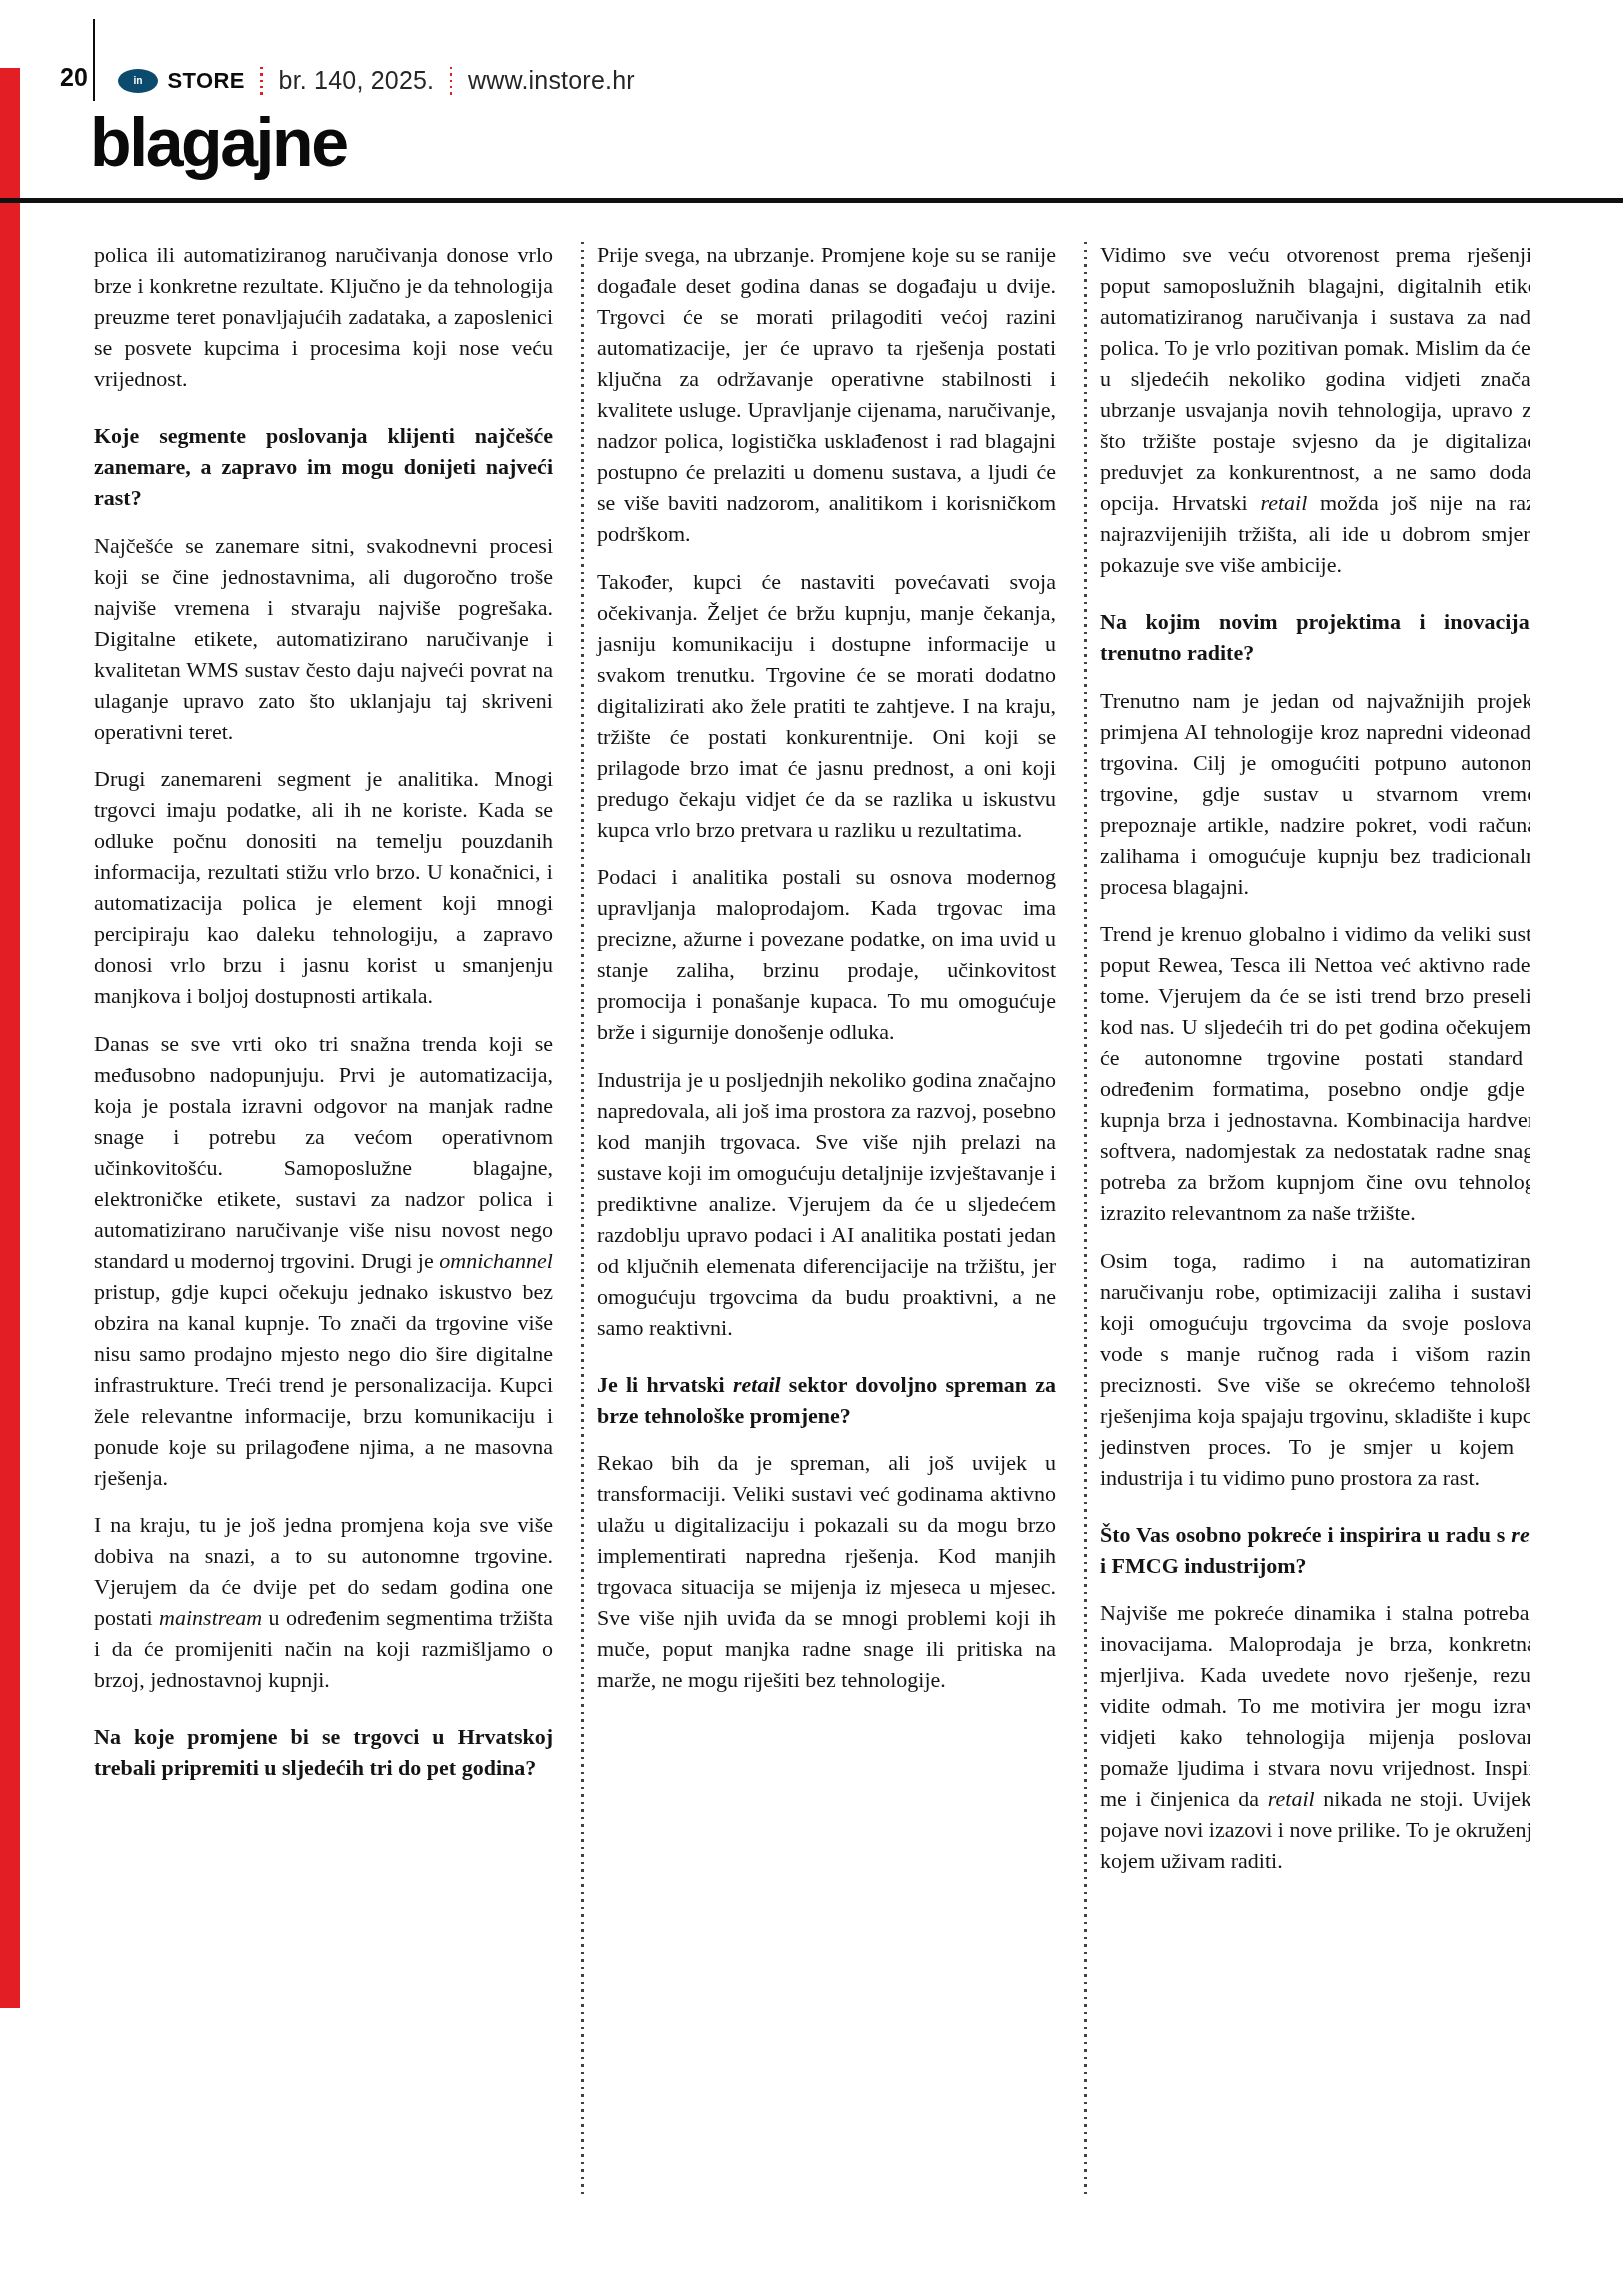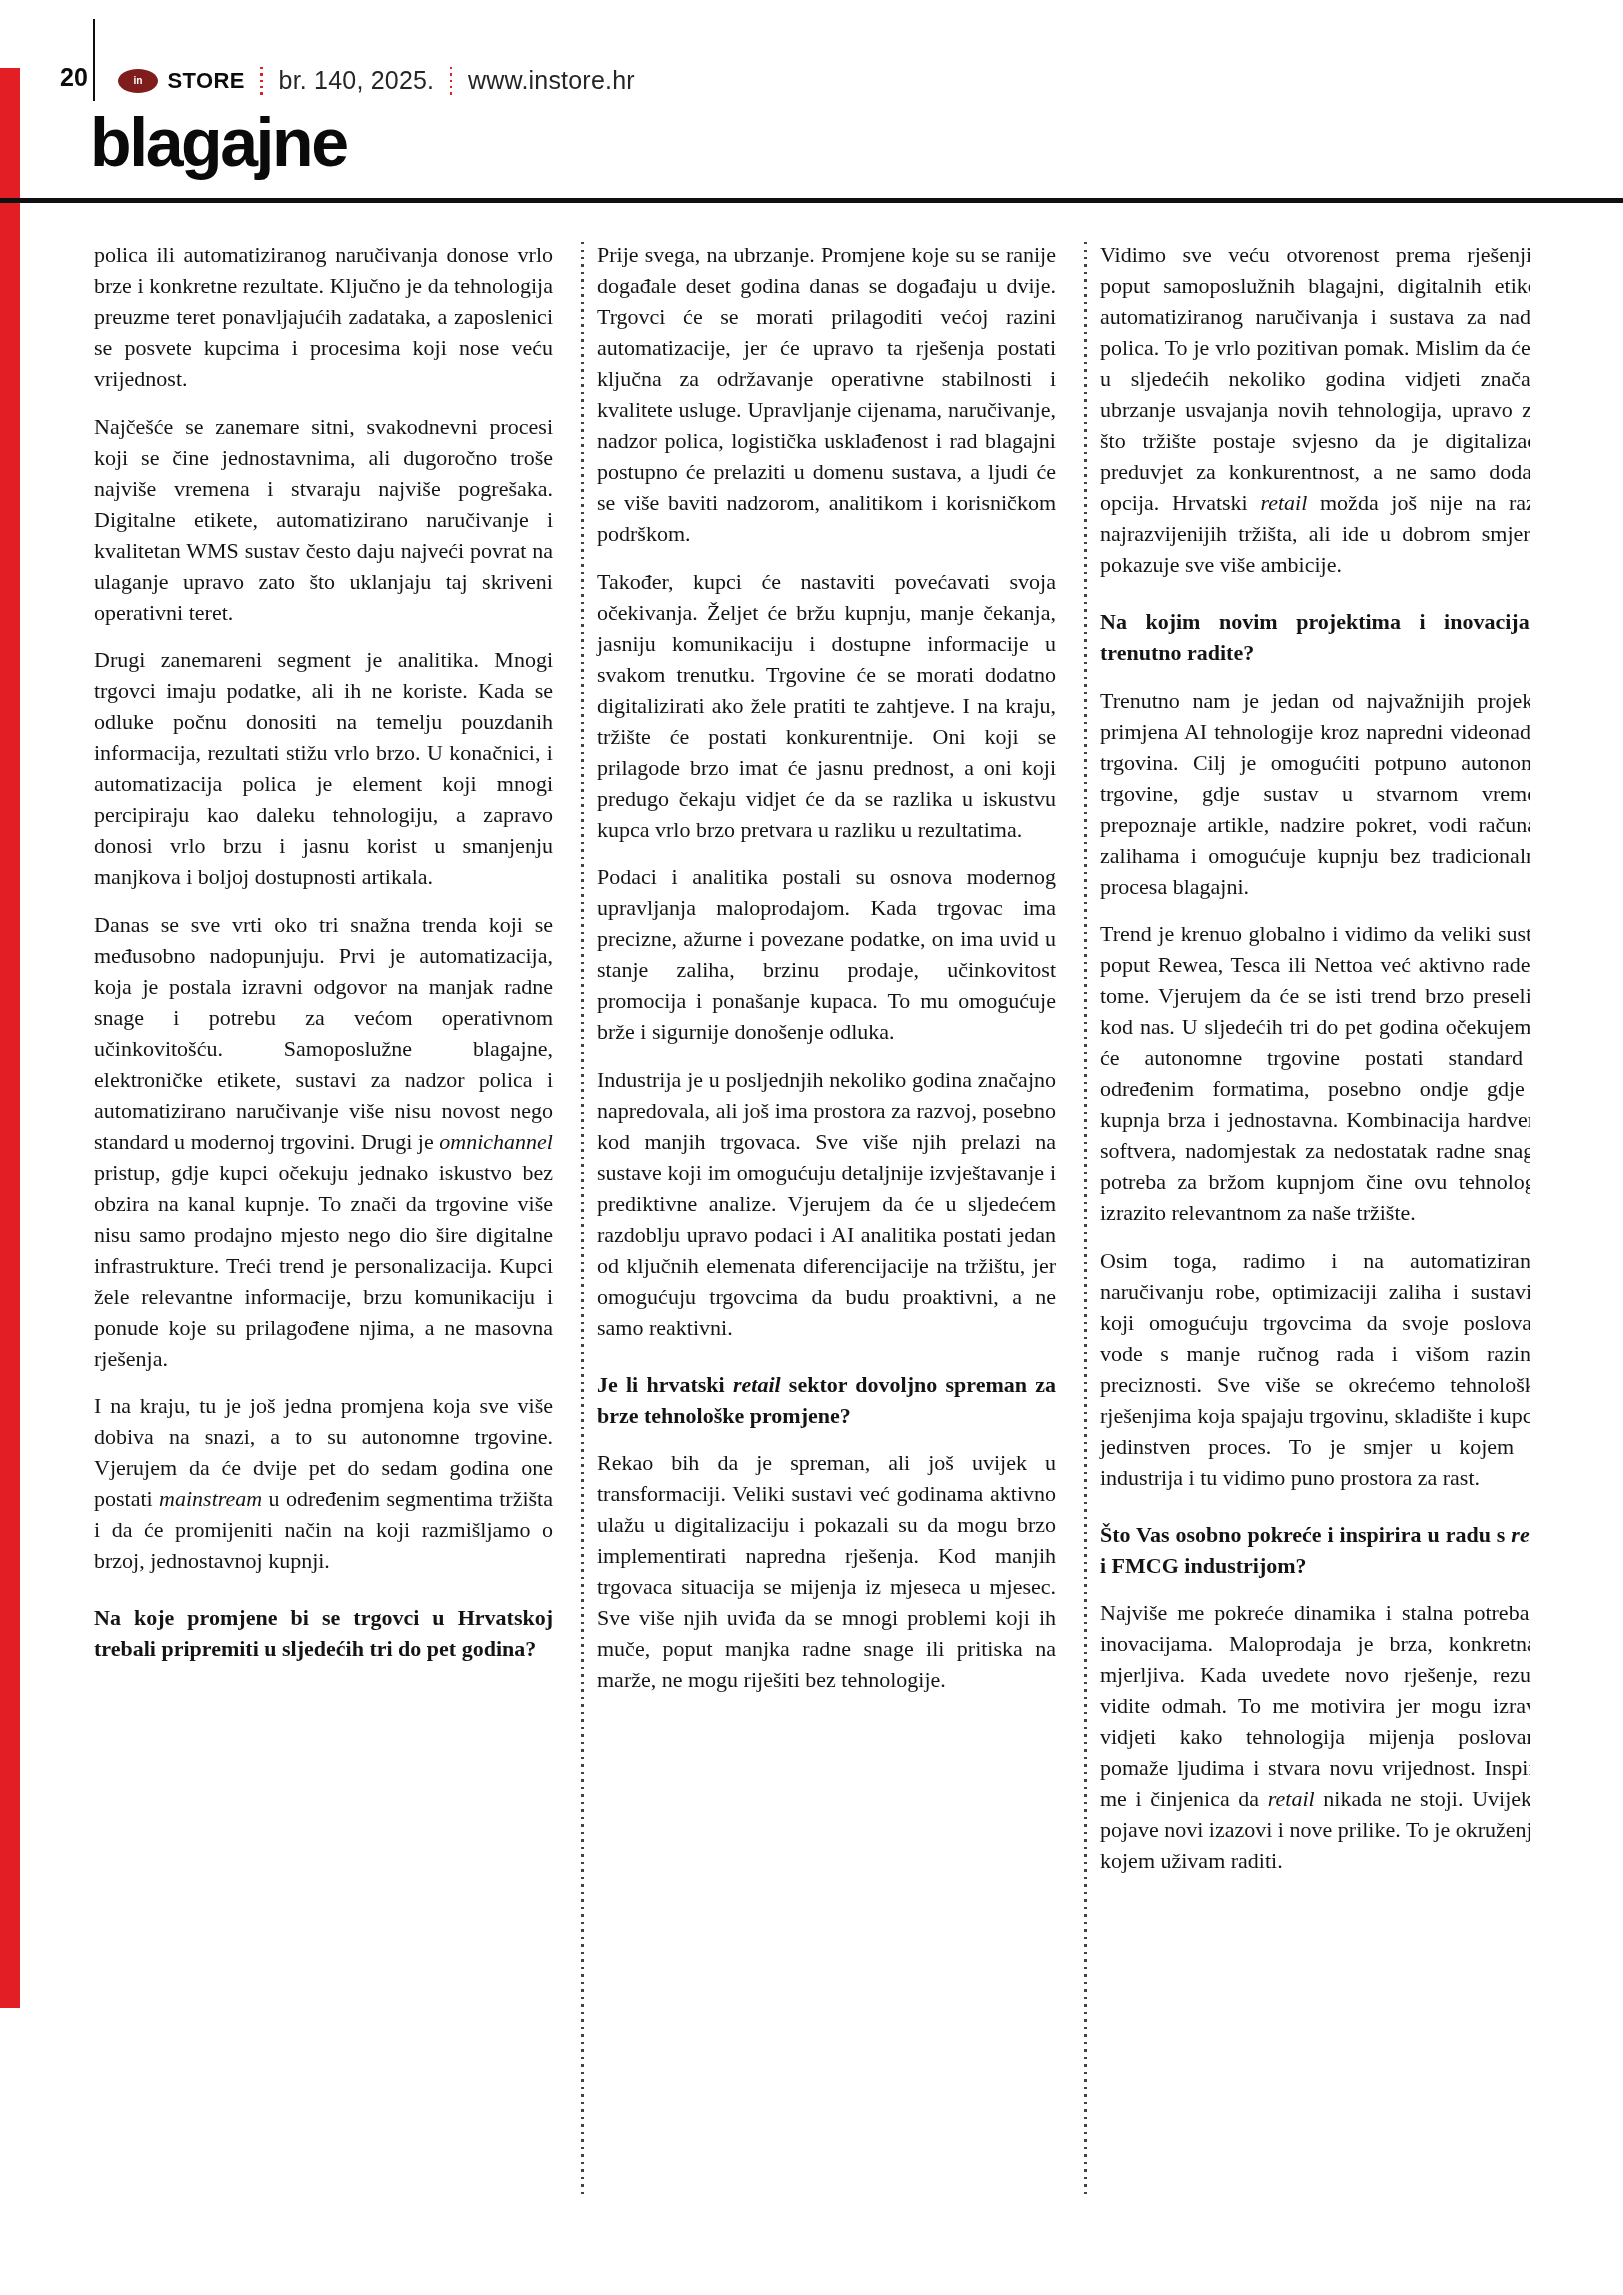--- a/index.html
+++ b/index.html
@@ -8,21 +8,21 @@
     width:1623px;height:2295px;position:relative;background:#ffffff;
     font-family:"Liberation Serif",serif;color:var(--ink);overflow:hidden;
   }
   
   .red-bar{position:absolute;left:0;top:68px;width:20.4px;height:1940px;background:var(--accent);}
   
   .header{position:absolute;left:0;top:0;width:100%;height:204px;font-family:"Liberation Sans",sans-serif;}
   .page-num{position:absolute;left:60px;top:63px;font-size:25px;font-weight:800;color:#0c0c0c;}
   .head-divider{position:absolute;left:93px;top:19px;width:2.4px;height:82px;background:#0c0c0c;}
   .brand{position:absolute;left:118px;top:66px;display:flex;align-items:center;gap:9.4px;}
-  .logo-circle{width:40px;height:24px;border-radius:50%;background:#7f1d1d;color:#fff;display:flex;
+  .logo-circle{width:40px;height:24px;border-radius:50%;background:#0c4a6e;color:#fff;display:flex;
     align-items:center;justify-content:center;font-size:10.2px;font-weight:700;letter-spacing:0;}
   .logo-text{font-size:22px;font-weight:800;color:#0c0c0c;letter-spacing:0.4px;}
   .hsep{width:2.4px;height:28px;margin:0 6.3px;
     background:repeating-linear-gradient(to bottom,var(--accent) 0 2.4px,transparent 2.4px 6.3px);}
   .issue,.site{font-size:25px;color:#262626;letter-spacing:0.2px;}
   
   .section-title{position:absolute;left:90px;top:108px;margin:0;font-family:"Liberation Sans",sans-serif;
     font-size:68px;font-weight:800;letter-spacing:-2.4px;color:#0a0a0a;line-height:1;}
   .rule{position:absolute;left:0;top:198px;width:1623px;height:4.7px;background:#101010;}
   
@@ -56,20 +56,21 @@
     <span class="site">www.instore.hr</span>
   </div>
 </div>
 
 <h1 class="section-title">blagajne</h1>
 <div class="rule"></div>
 
 <div class="content">
   <div class="col">
       <p class="para"><span>polica ili automatiziranog naručivanja donose vrlo brze i konkretne rezultate. Ključno je da tehnologija preuzme teret ponavljajućih zadataka, a zaposlenici se posvete kupcima i procesima koji nose veću vrijednost.</span></p>
+      <p class="question"><span>Koje segmente poslovanja klijenti najčešće zanemare, a zapravo im mogu donijeti najveći rast?</span></p>
       <p class="para"><span>Najčešće se zanemare sitni, svakodnevni procesi koji se čine jednostavnima, ali dugoročno troše najviše vremena i stvaraju najviše pogrešaka. Digitalne etikete, automatizirano naručivanje i kvalitetan WMS sustav često daju najveći povrat na ulaganje upravo zato što uklanjaju taj skriveni operativni teret.</span></p>
       <p class="para"><span>Drugi zanemareni segment je analitika. Mnogi trgovci imaju podatke, ali ih ne koriste. Kada se odluke počnu donositi na temelju pouzdanih informacija, rezultati stižu vrlo brzo. U konačnici, i automatizacija polica je element koji mnogi percipiraju kao daleku tehnologiju, a zapravo donosi vrlo brzu i jasnu korist u smanjenju manjkova i boljoj dostupnosti artikala.</span></p>
       <p class="para"><span>Danas se sve vrti oko tri snažna trenda koji se međusobno nadopunjuju. Prvi je automatizacija, koja je postala izravni odgovor na manjak radne snage i potrebu za većom operativnom učinkovitošću. Samoposlužne blagajne, elektroničke etikete, sustavi za nadzor polica i automatizirano naručivanje više nisu novost nego standard u modernoj trgovini. Drugi je </span><span class="it">omnichannel</span><span> pristup, gdje kupci očekuju jednako iskustvo bez obzira na kanal kupnje. To znači da trgovine više nisu samo prodajno mjesto nego dio šire digitalne infrastrukture. Treći trend je personalizacija. Kupci žele relevantne informacije, brzu komunikaciju i ponude koje su prilagođene njima, a ne masovna rješenja.</span></p>
       <p class="para"><span>I na kraju, tu je još jedna promjena koja sve više dobiva na snazi, a to su autonomne trgovine. Vjerujem da će dvije pet do sedam godina one postati </span><span class="it">mainstream</span><span> u određenim segmentima tržišta i da će promijeniti način na koji razmišljamo o brzoj, jednostavnoj kupnji.</span></p>
       <p class="question"><span>Na koje promjene bi se trgovci u Hrvatskoj trebali pripremiti u sljedećih tri do pet godina?</span></p>
     </div>
   <div class="col">
       <p class="para"><span>Prije svega, na ubrzanje. Promjene koje su se ranije događale deset godina danas se događaju u dvije. Trgovci će se morati prilagoditi većoj razini automatizacije, jer će upravo ta rješenja postati ključna za održavanje operativne stabilnosti i kvalitete usluge. Upravljanje cijenama, naručivanje, nadzor polica, logistička usklađenost i rad blagajni postupno će prelaziti u domenu sustava, a ljudi će se više baviti nadzorom, analitikom i korisničkom podrškom.</span></p>
       <p class="para"><span>Također, kupci će nastaviti povećavati svoja očekivanja. Željet će bržu kupnju, manje čekanja, jasniju komunikaciju i dostupne informacije u svakom trenutku. Trgovine će se morati dodatno digitalizirati ako žele pratiti te zahtjeve. I na kraju, tržište će postati konkurentnije. Oni koji se prilagode brzo imat će jasnu prednost, a oni koji predugo čekaju vidjet će da se razlika u iskustvu kupca vrlo brzo pretvara u razliku u rezultatima.</span></p>
       <p class="para"><span>Podaci i analitika postali su osnova modernog upravljanja maloprodajom. Kada trgovac ima precizne, ažurne i povezane podatke, on ima uvid u stanje zaliha, brzinu prodaje, učinkovitost promocija i ponašanje kupaca. To mu omogućuje brže i sigurnije donošenje odluka.</span></p>

